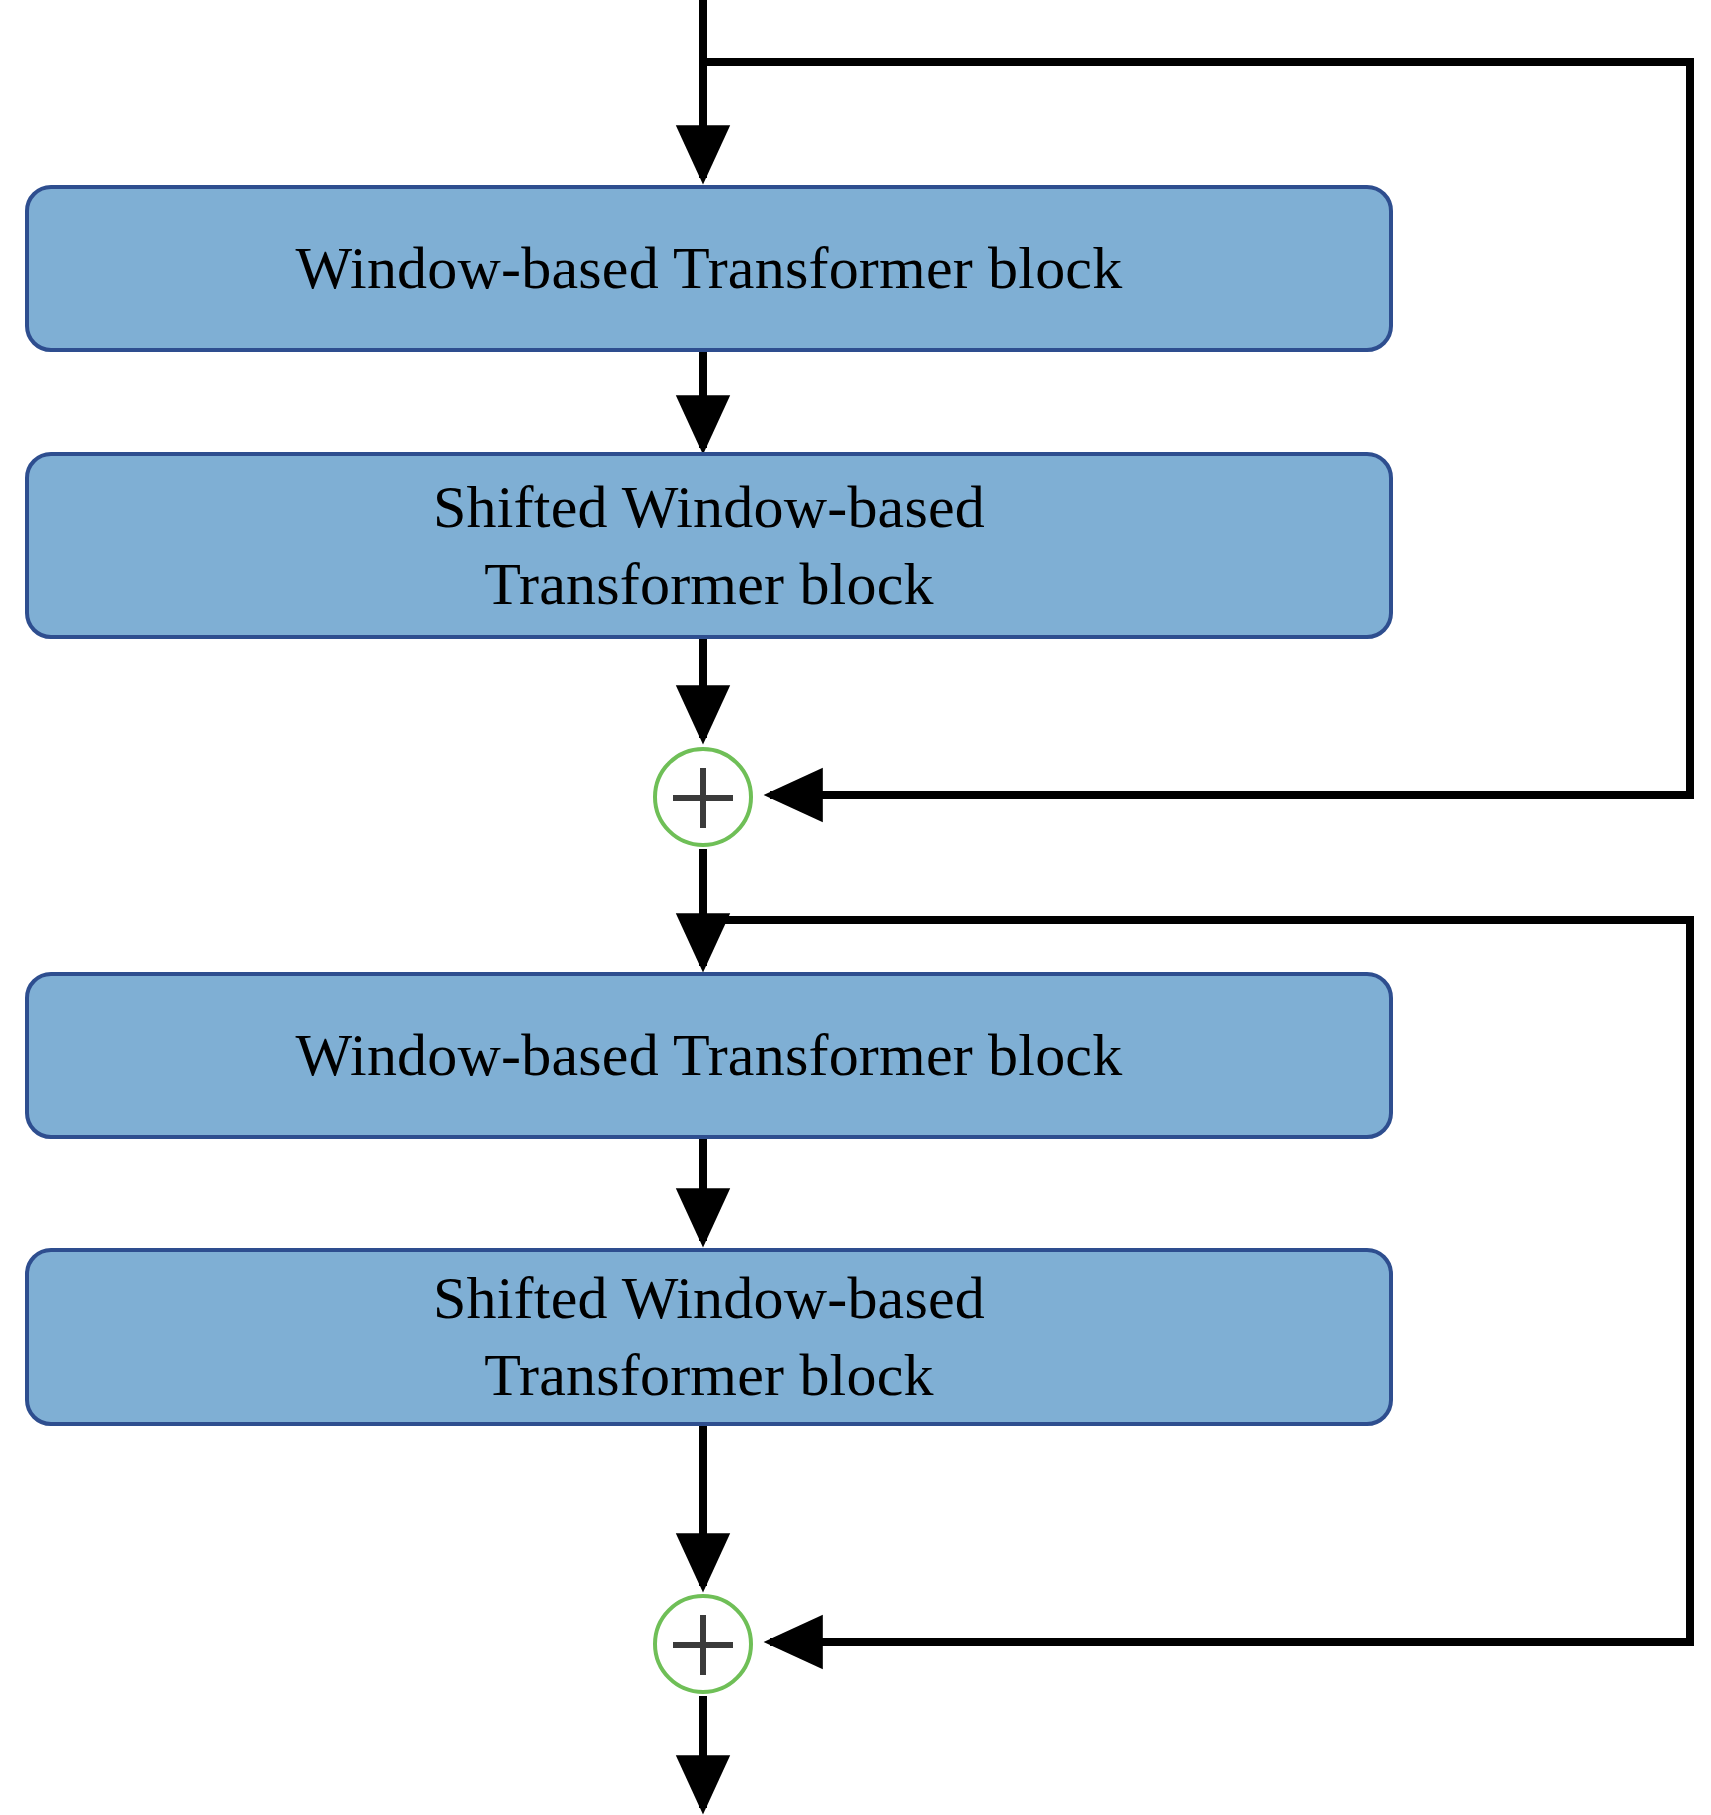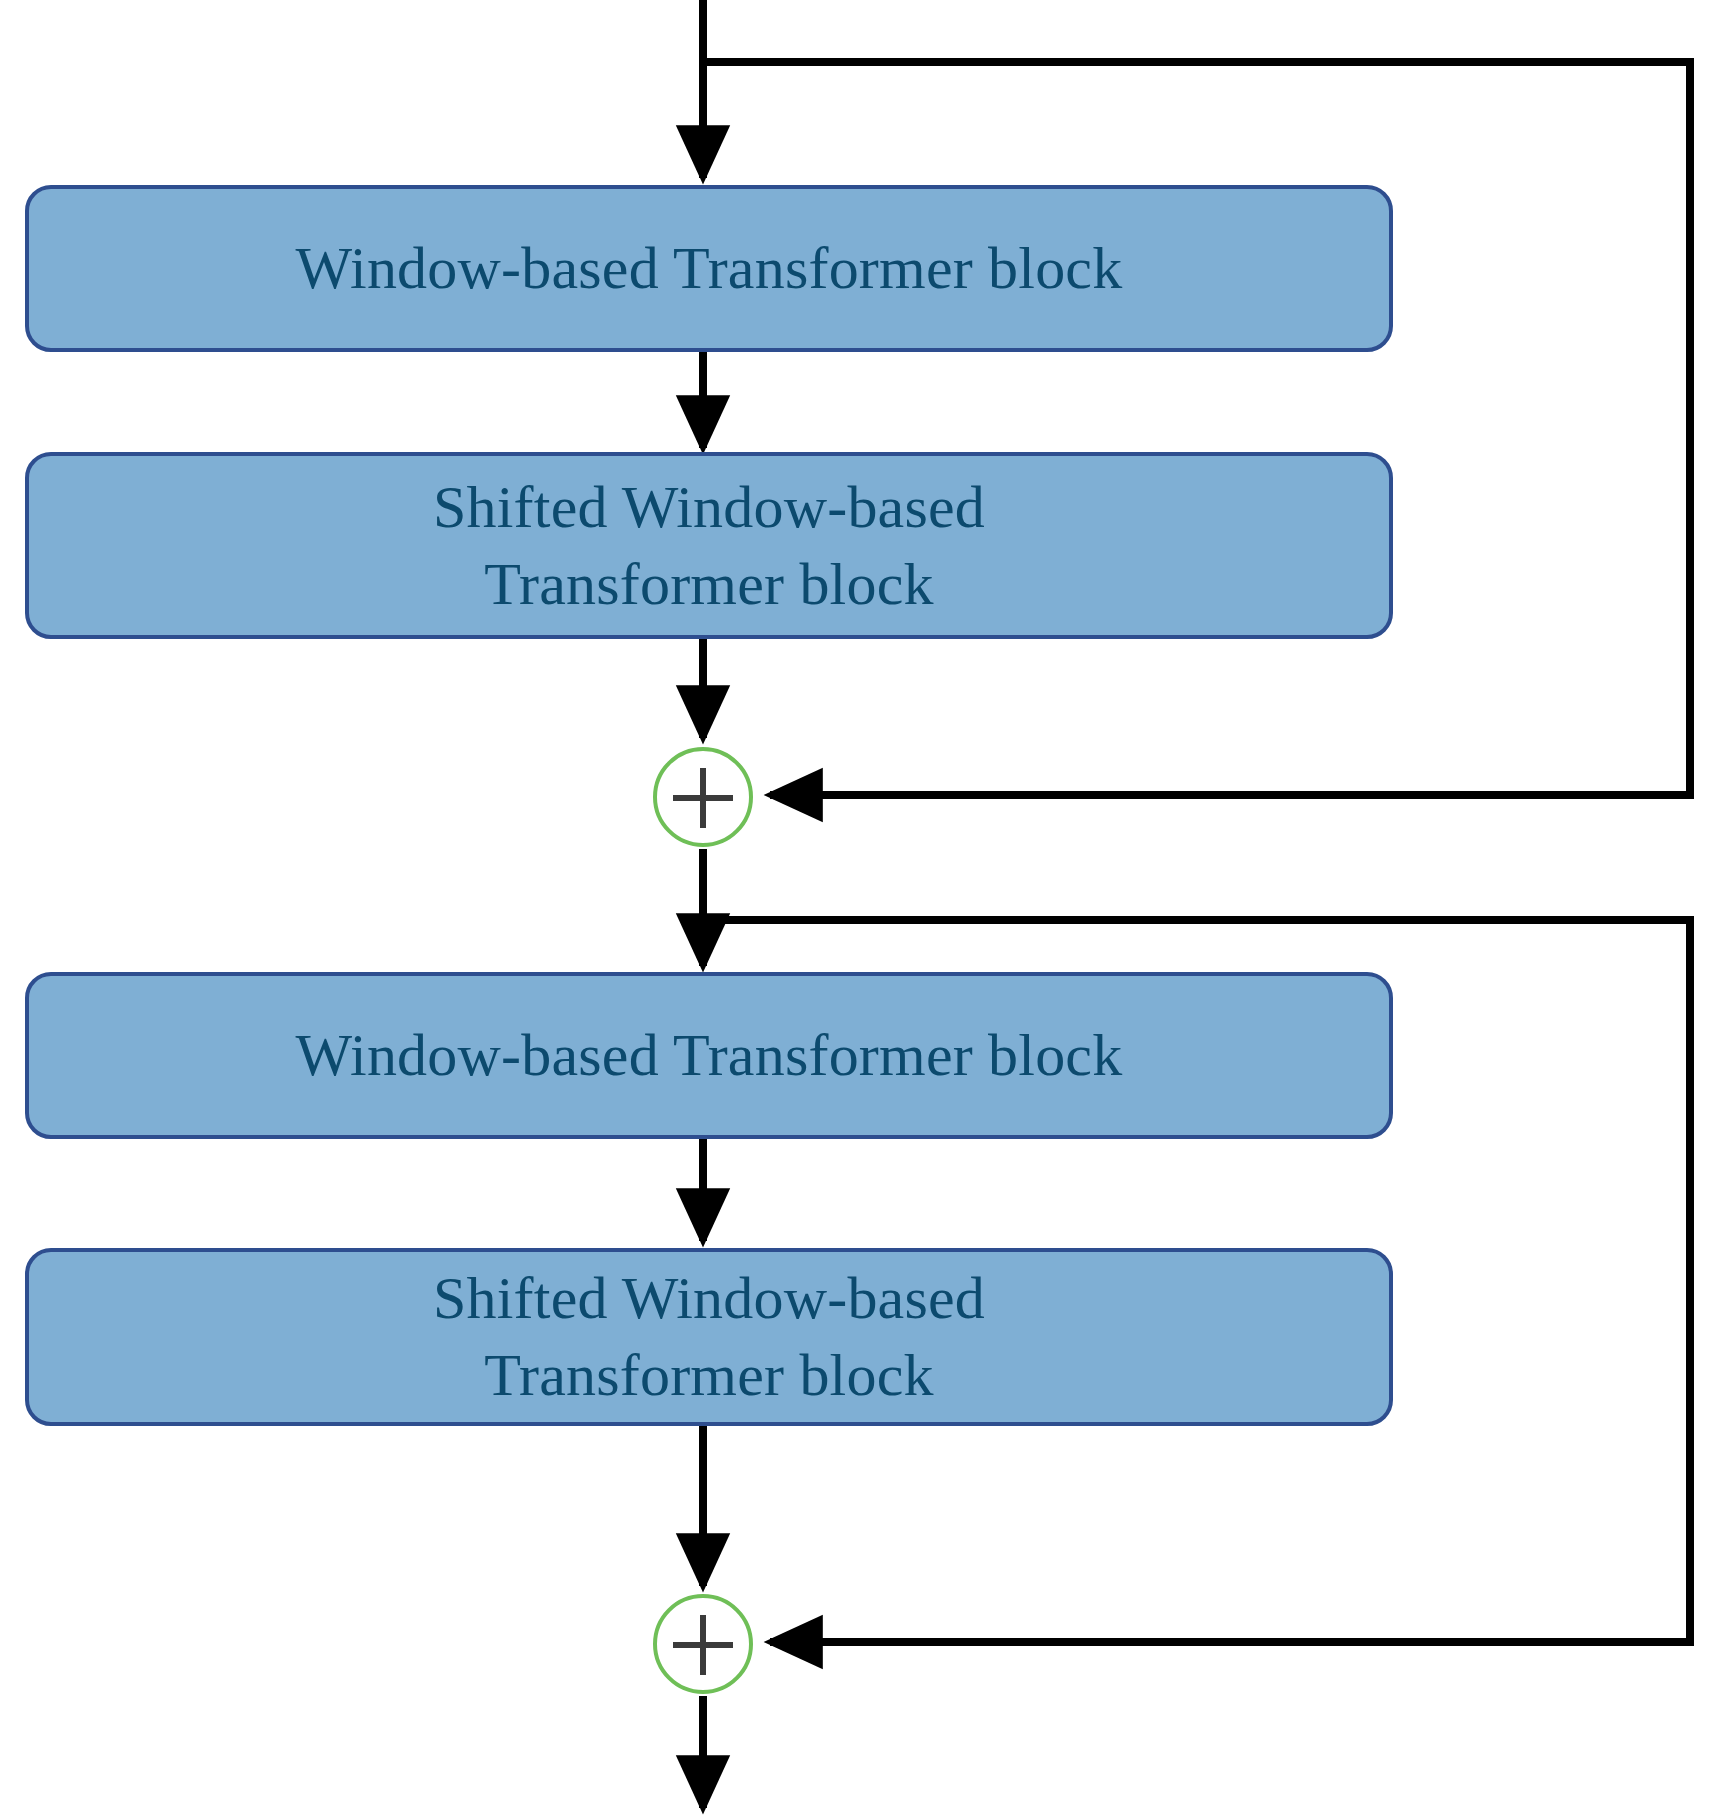--- a/index.html
+++ b/index.html
@@ -28,21 +28,21 @@
   .block {
     position: absolute;
     box-sizing: border-box;
     background: #7FAFD4;
     border: 4px solid #2E4E8F;
     border-radius: 26px;
     display: flex;
     align-items: center;
     justify-content: center;
     text-align: center;
-    color: #0c4a6e;
+    color: #000000;
     font-family: "Liberation Serif", serif;
     font-size: 60px;
     line-height: 1.28;
     letter-spacing: 0.2px;
   }
   .block .label {
     display: block;
     padding: 0 30px;
     white-space: pre-line;
   }

